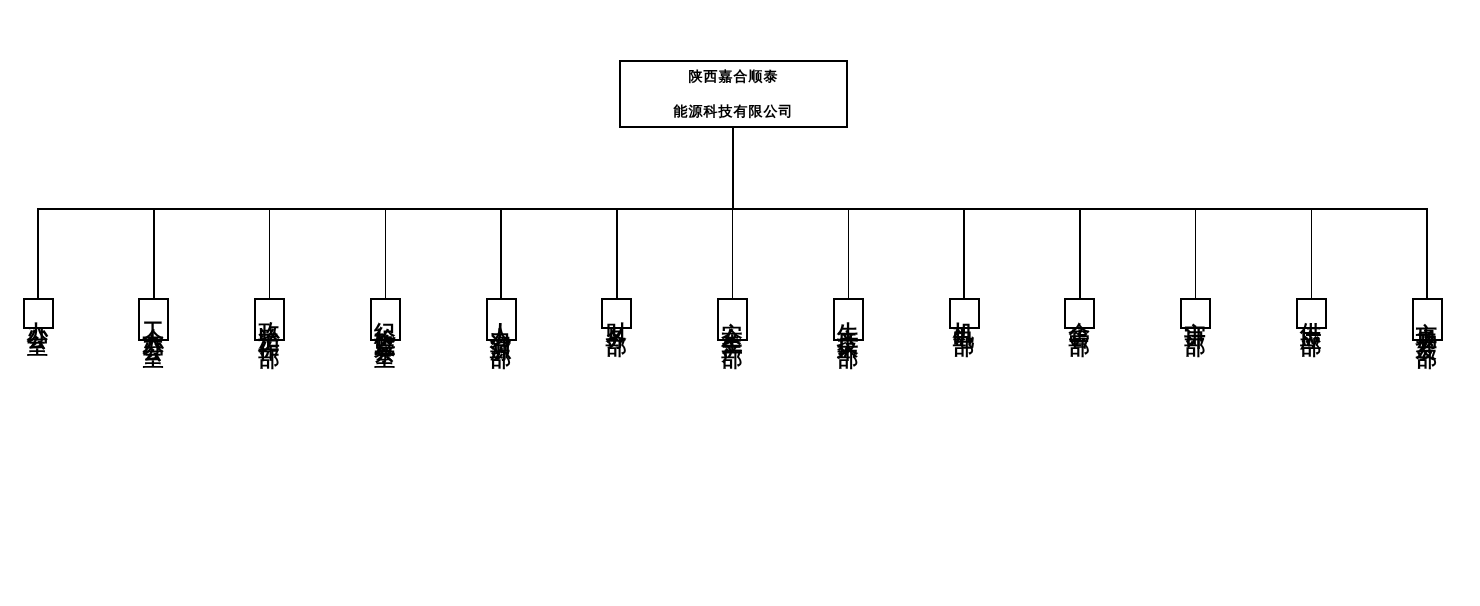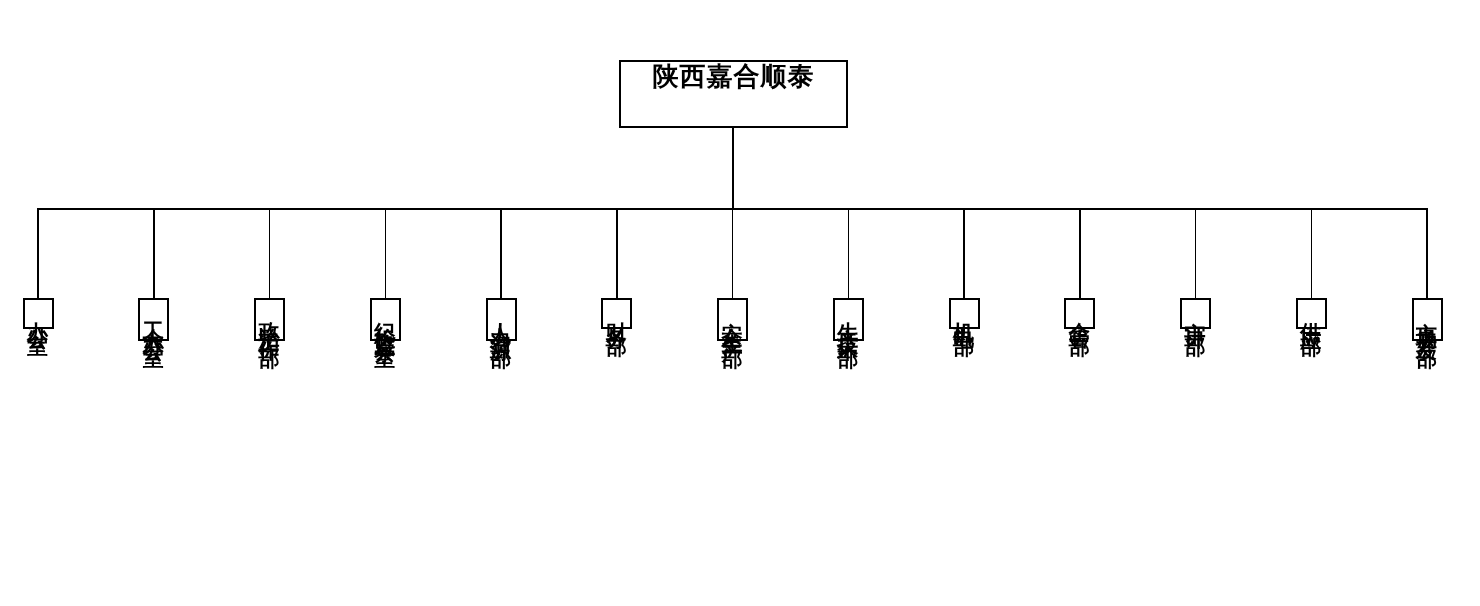--- a/index.html
+++ b/index.html
@@ -27,21 +27,21 @@
     top: 60px;
     width: 229px;
     height: 68px;
     border: 2px solid var(--line-color);
     background: var(--bg-color);
     display: flex;
     flex-direction: column;
     justify-content: space-between;
     align-items: center;
     text-align: center;
-    font-size: 26px;
+    font-size: 14px;
     font-weight: 700;
     line-height: 29px;
     letter-spacing: 1px;
     white-space: nowrap;
   }
   
   .vline {
     position: absolute;
     width: var(--line-w);
     background: var(--line-color);
@@ -94,20 +94,21 @@
     white-space: nowrap;
   }
 </style>
 </head>
 <body>
 
 <div class="canvas">
 
   <div class="root-box">
     <div>陕西嘉合顺泰</div>
+    <div>能源科技有限公司</div>
   </div>
 
   <div class="vline root-drop"></div>
   <div class="hline bus"></div>
 
   <div id="departments">
   <div class="dept" style="left: 22.5px;">
     <div class="vline stub"></div>
     <div class="dept-box">
       <span class="vtext dept-label">办公室</span>

